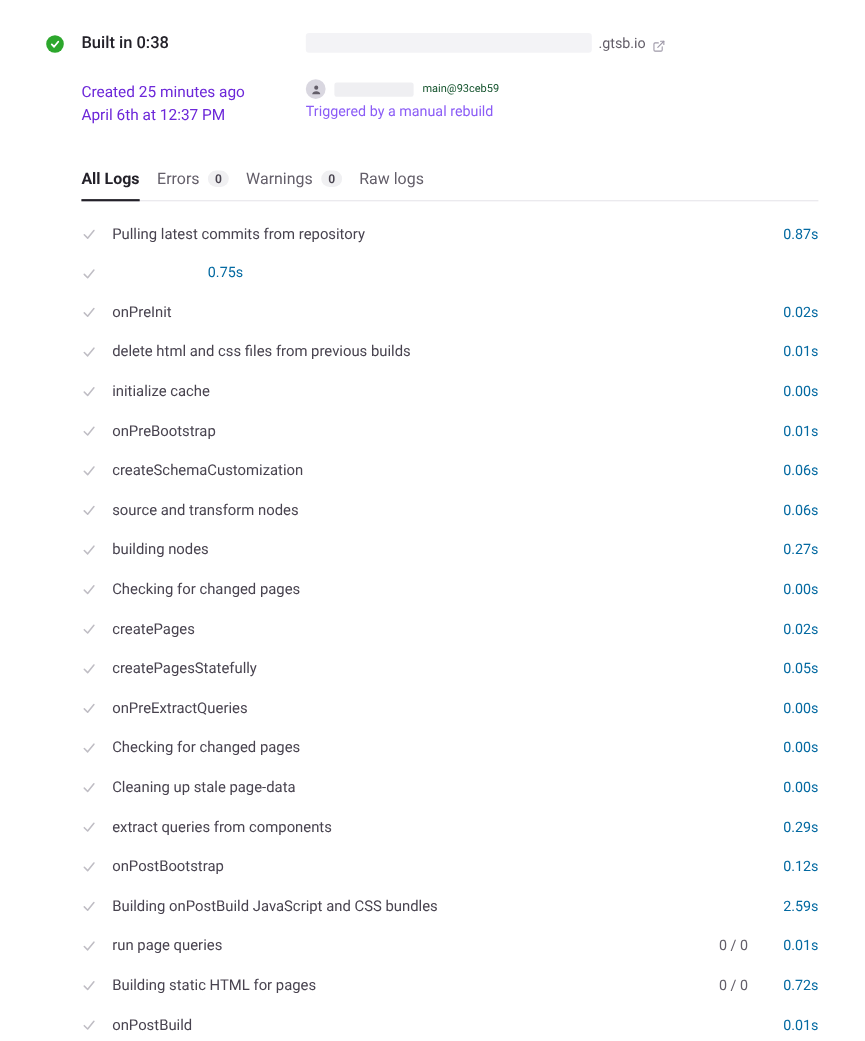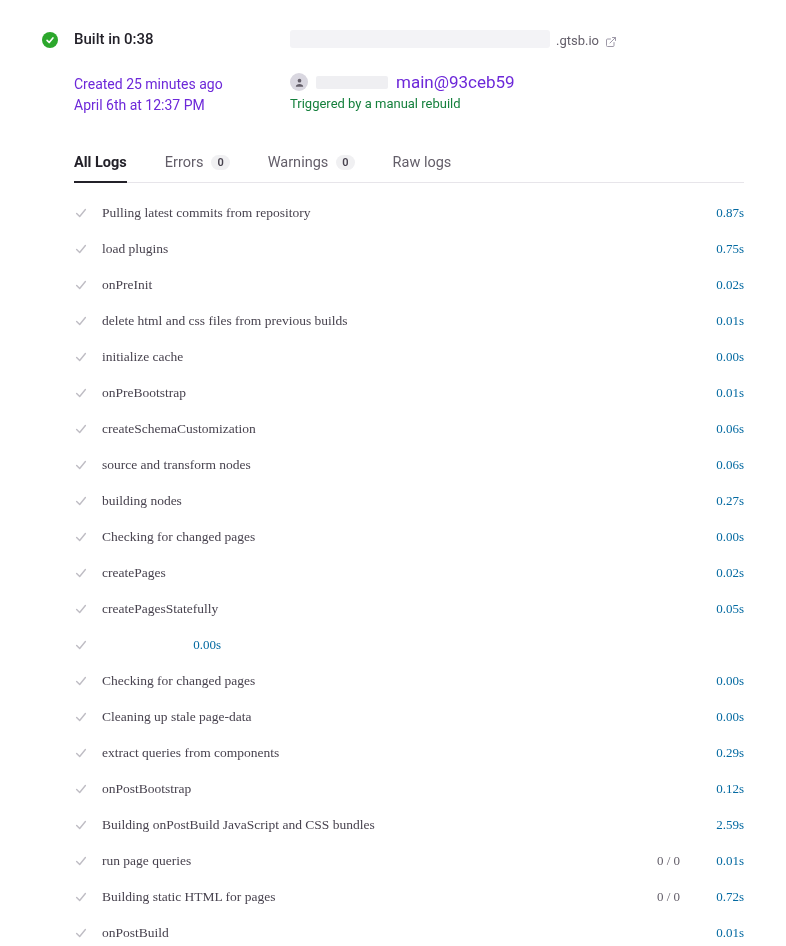--- a/index.html
+++ b/index.html
@@ -28,21 +28,21 @@
     display: flex;
     align-items: center;
     justify-content: center;
     flex-shrink: 0;
     margin-top: 2px;
   }
   .status-icon svg { width: 10px; height: 10px; }
   .header-cols {
     display: flex;
     flex: 1;
-    gap: 36px;
+    gap: 24px;
   }
   .header-left {
     flex: 0 0 180px;
   }
   .header-right {
     flex: 1;
   }
   .built-title {
     font-size: 15px;
     font-weight: 500;
@@ -90,31 +90,31 @@
     justify-content: center;
     color: #635e69;
   }
   .commit-blur {
     width: 72px;
     height: 13px;
     background: #efeff2;
     border-radius: 2px;
   }
   .commit-ref {
-    font-size: 17px;
-    color: #6d28d9;
+    font-size: 10px;
+    color: #14532d;
   }
   .trigger-text {
     font-size: 13px;
-    color: #15803d;
+    color: #8b5cf6;
   }
   .tabs {
     display: flex;
     align-items: center;
-    gap: 38px;
+    gap: 16px;
     border-bottom: 1px solid #e7e5ea;
     margin-top: 28px;
     margin-left: 32px;
   }
   .tab {
     padding: 10px 0;
     font-size: 14.5px;
     color: #635e69;
     cursor: pointer;
     display: flex;
@@ -140,21 +140,20 @@
   }
   .log-list {
     margin-top: 12px;
     margin-left: 32px;
   }
   .log-row {
     display: flex;
     align-items: center;
     padding: 10px 0;
     gap: 14px;
-    font-family: Liberation Serif, serif;
   }
   .check {
     color: #bfbdc4;
     flex-shrink: 0;
     width: 14px;
     height: 14px;
     display: flex;
     align-items: center;
     justify-content: center;
   }
@@ -247,21 +246,20 @@
         <span class="log-label">Pulling latest commits from repository</span>
         <span class="log-count"></span>
         <span class="log-time">0.87s</span>
       </div>
       <div class="log-row">
         <span class="check">
           <svg viewBox="0 0 16 16" width="14" height="14" fill="none" stroke="currentColor" stroke-width="1.6" stroke-linecap="round" stroke-linejoin="round">
             <polyline points="3,8.5 6.5,12 13,4"></polyline>
           </svg>
         </span>
-        <span class="log-label">load plugins</span>
         <span class="log-count"></span>
         <span class="log-time">0.75s</span>
       </div>
       <div class="log-row">
         <span class="check">
           <svg viewBox="0 0 16 16" width="14" height="14" fill="none" stroke="currentColor" stroke-width="1.6" stroke-linecap="round" stroke-linejoin="round">
             <polyline points="3,8.5 6.5,12 13,4"></polyline>
           </svg>
         </span>
         <span class="log-label">onPreInit</span>
@@ -357,20 +355,21 @@
         <span class="log-label">createPagesStatefully</span>
         <span class="log-count"></span>
         <span class="log-time">0.05s</span>
       </div>
       <div class="log-row">
         <span class="check">
           <svg viewBox="0 0 16 16" width="14" height="14" fill="none" stroke="currentColor" stroke-width="1.6" stroke-linecap="round" stroke-linejoin="round">
             <polyline points="3,8.5 6.5,12 13,4"></polyline>
           </svg>
         </span>
+        <span class="log-label">onPreExtractQueries</span>
         <span class="log-count"></span>
         <span class="log-time">0.00s</span>
       </div>
       <div class="log-row">
         <span class="check">
           <svg viewBox="0 0 16 16" width="14" height="14" fill="none" stroke="currentColor" stroke-width="1.6" stroke-linecap="round" stroke-linejoin="round">
             <polyline points="3,8.5 6.5,12 13,4"></polyline>
           </svg>
         </span>
         <span class="log-label">Checking for changed pages</span>

